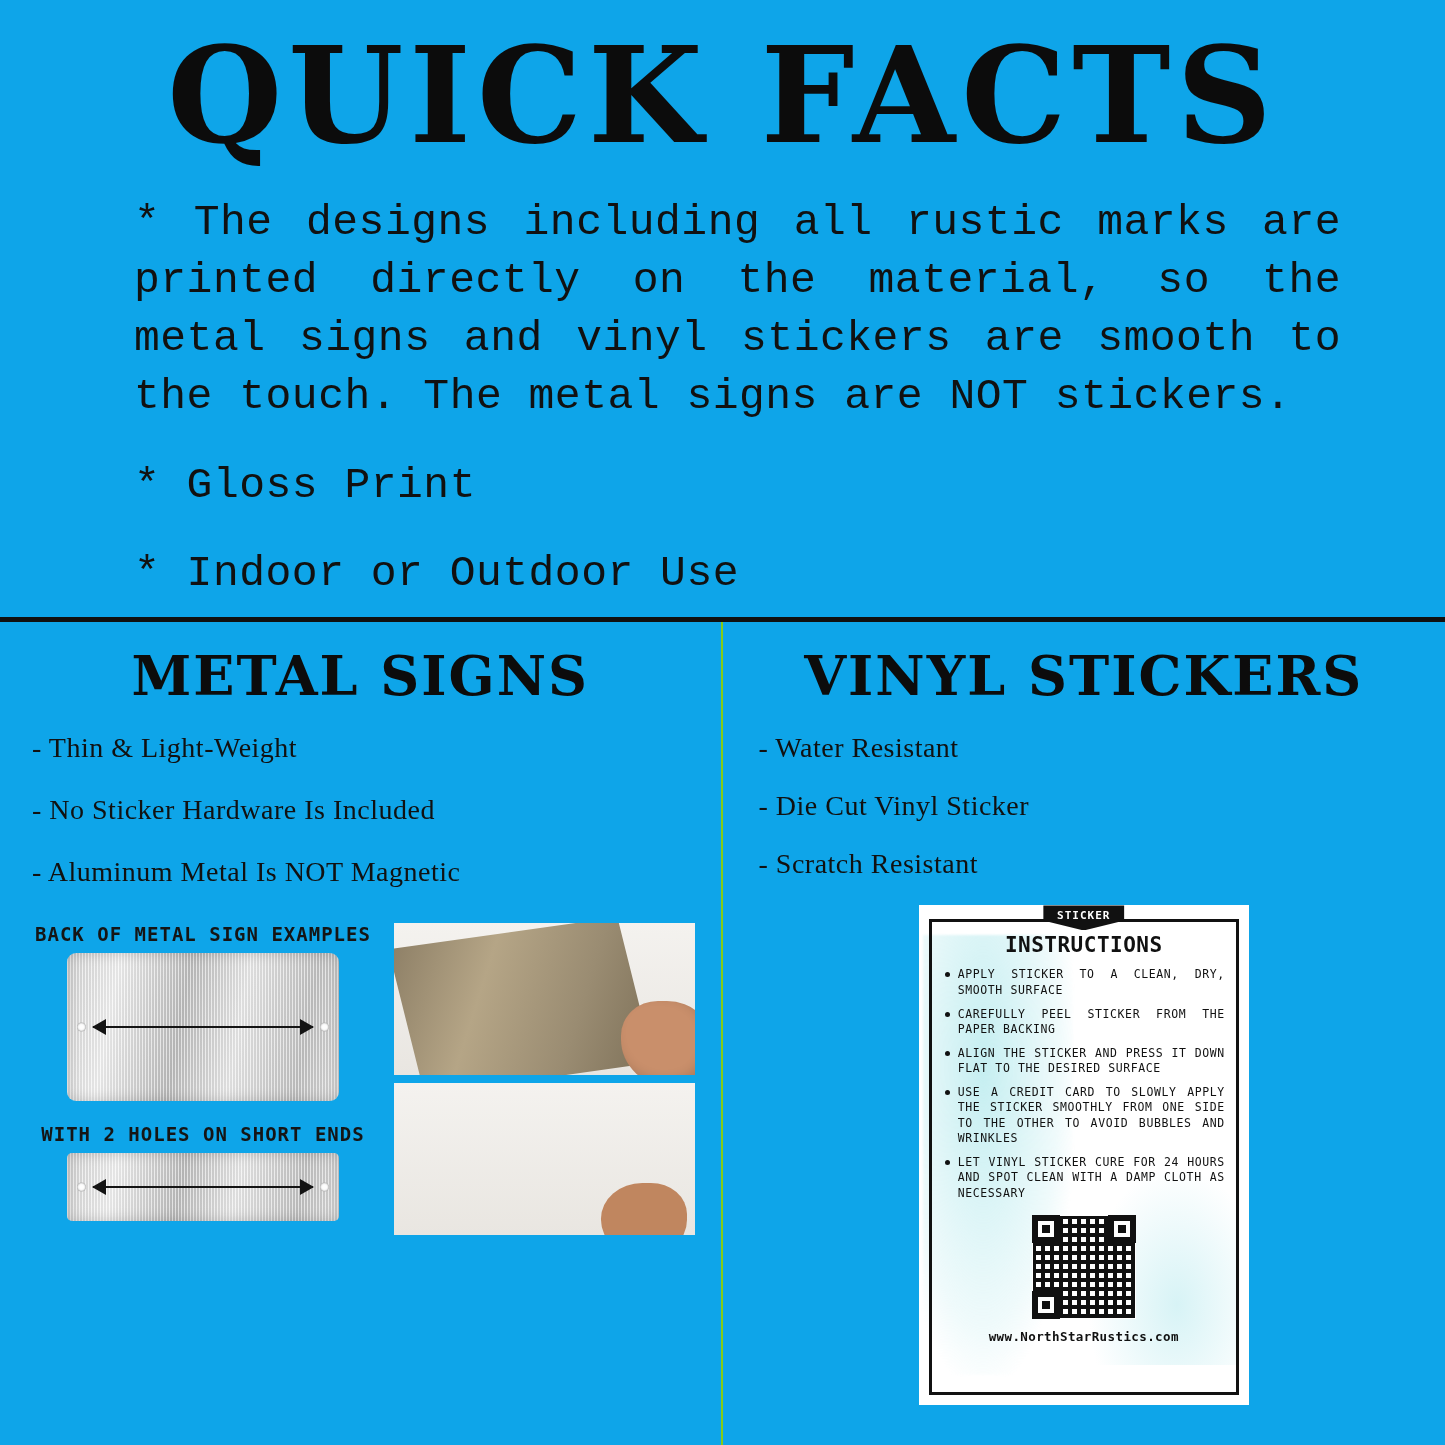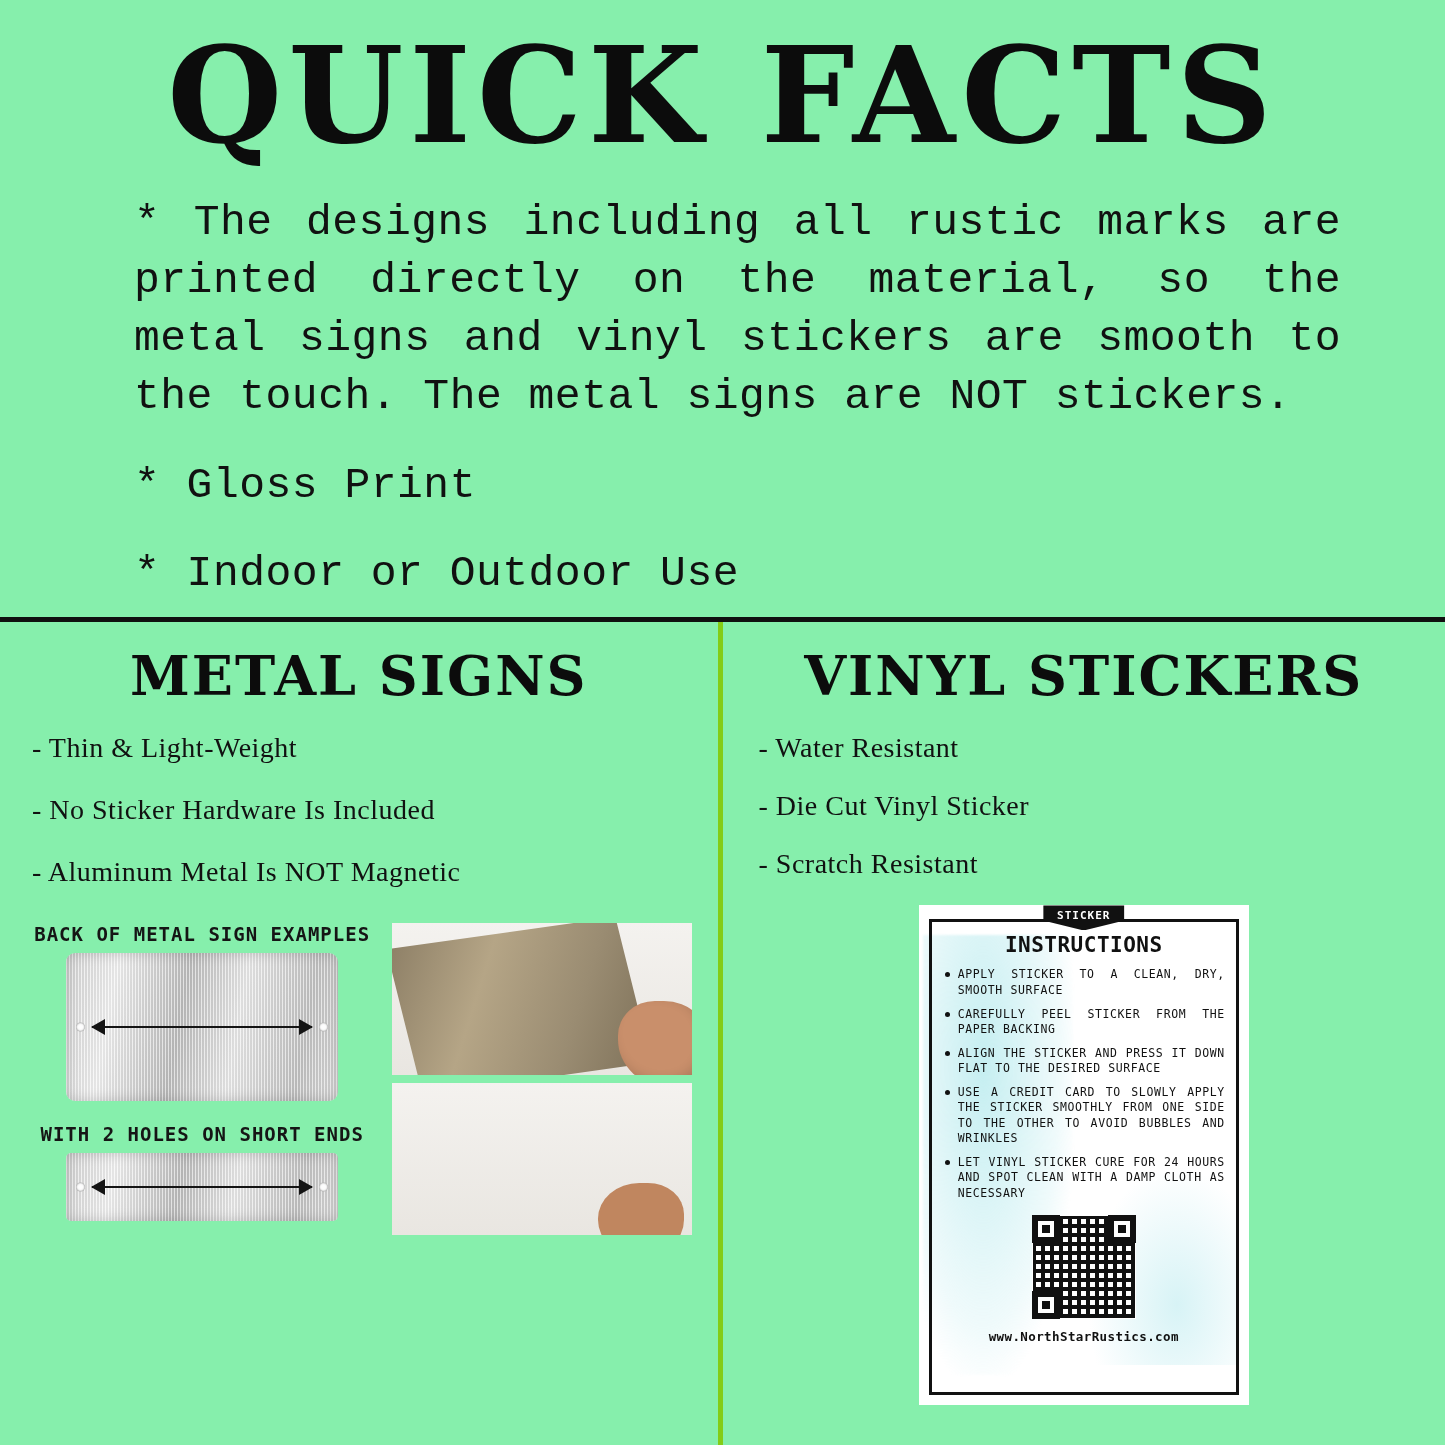--- a/index.html
+++ b/index.html
@@ -5,21 +5,21 @@
   * { box-sizing: border-box; margin: 0; padding: 0; }
   html, body {
     width: 1445px; height: 1445px;
     background: #fdfdfd;
     font-family: "DejaVu Sans Mono", monospace;
     overflow: hidden;
   }
   .page {
     position: relative;
     width: 1445px; height: 1445px;
-    background: #86efac;
+    background: #0ea5e9;
     display: flex;
     flex-direction: column;
   }
 
   
   .top {
     position: relative;
     height: 622px;
     padding: 18px 34px 0 34px;
     border-bottom: 5px solid #101010;
@@ -60,21 +60,21 @@
     position: relative;
     flex: 1;
     display: flex;
   }
   .col {
     position: relative;
     flex: 1 1 50%;
     padding: 22px 20px 0 20px;
     min-width: 0;
   }
-  .col.left { border-right: 5px solid #84cc16; }
+  .col.left { border-right: 2px solid #84cc16; }
 
   .col-title {
     font-family: "DejaVu Serif", serif;
     font-weight: bold;
     font-size: 54px;
     letter-spacing: 2px;
     text-align: center;
     color: #0c0c0c;
     margin-bottom: 22px;
   }

